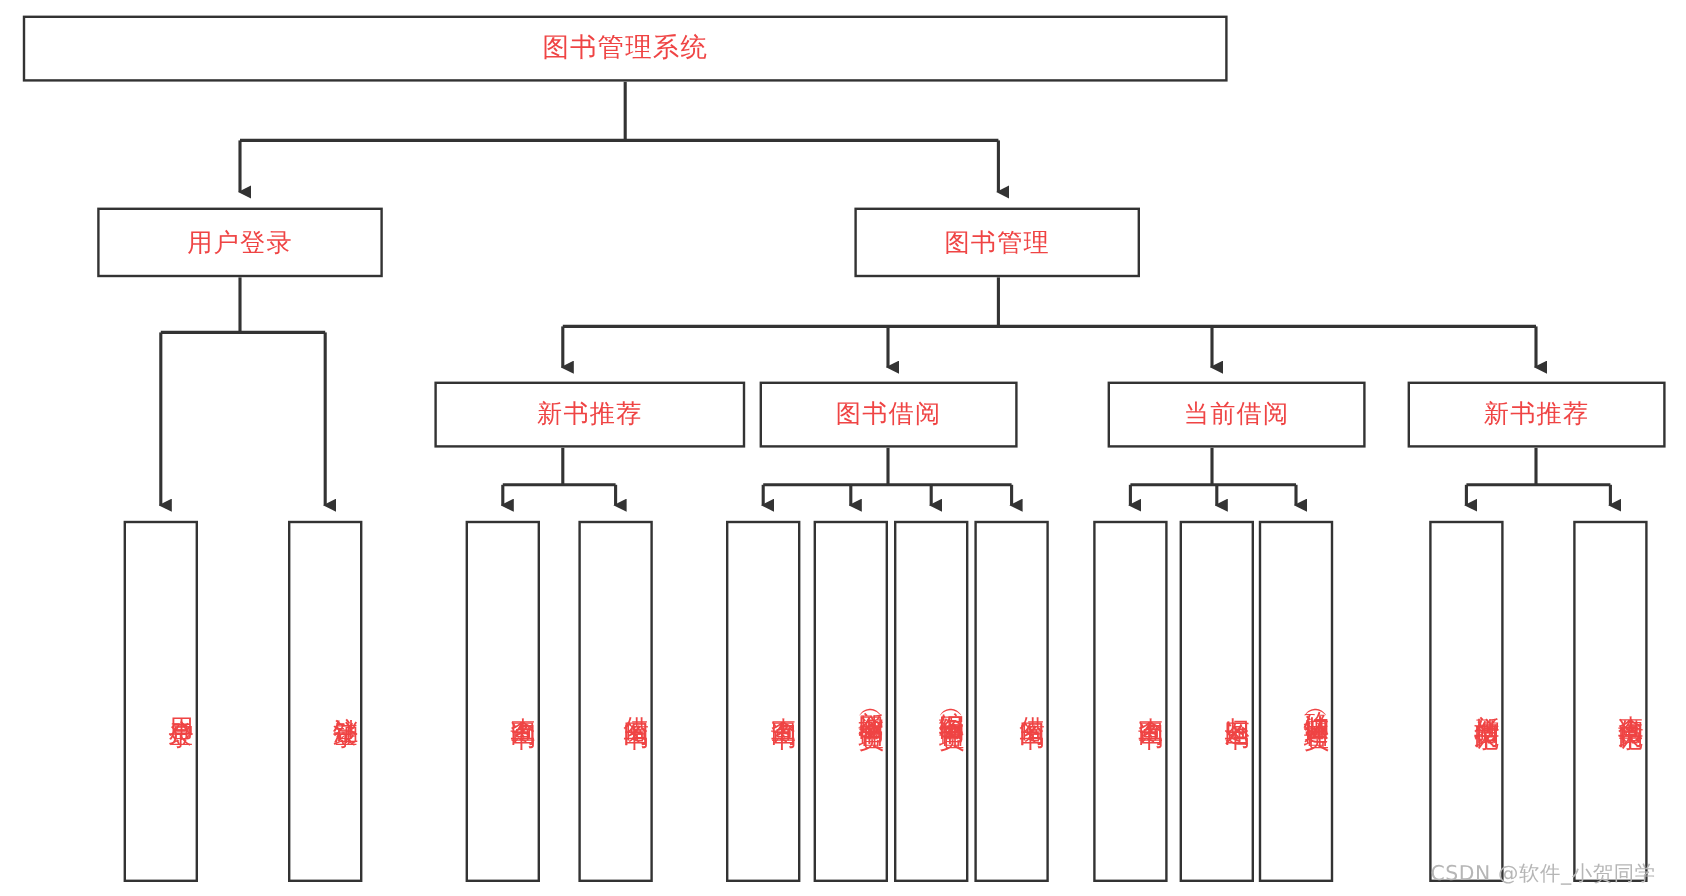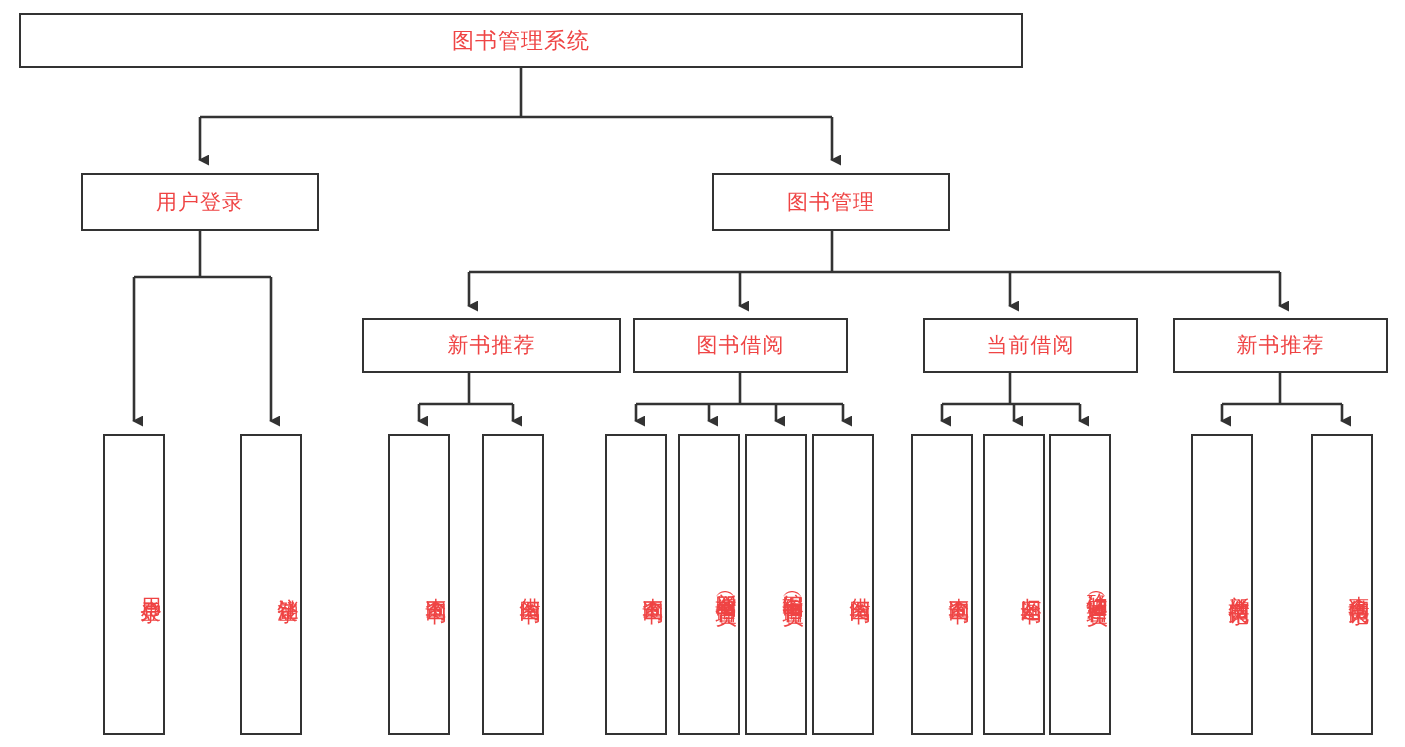--- a/index.html
+++ b/index.html
@@ -180,14 +180,15 @@
   <div class="node v" style="left: 1049px; top: 434px; width: 62px; height: 301px;">
       <span>确认归还（管理员）</span>
     </div>
   <div class="node v" style="left: 1191px; top: 434px; width: 62px; height: 301px;">
       <span>新增借阅记录</span>
     </div>
   <div class="node v" style="left: 1311px; top: 434px; width: 62px; height: 301px;">
       <span>查询借阅记录</span>
     </div>
 
+  <div class="watermark" style="left: 1192px; top: 716px;">CSDN @软件_小贺同学</div>
 
 </div>
 
 </body></html>

